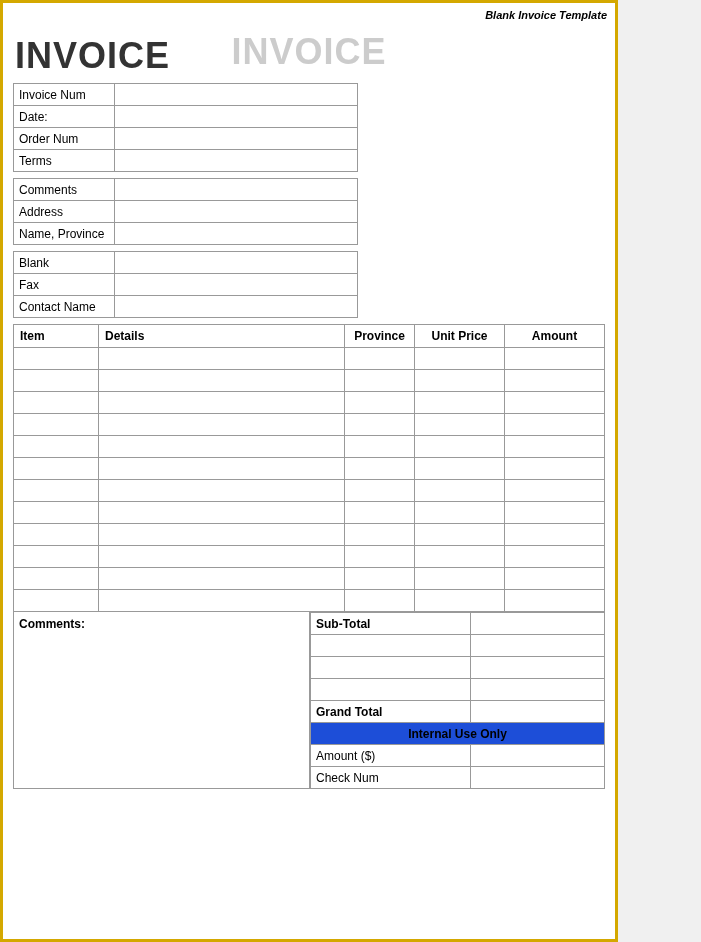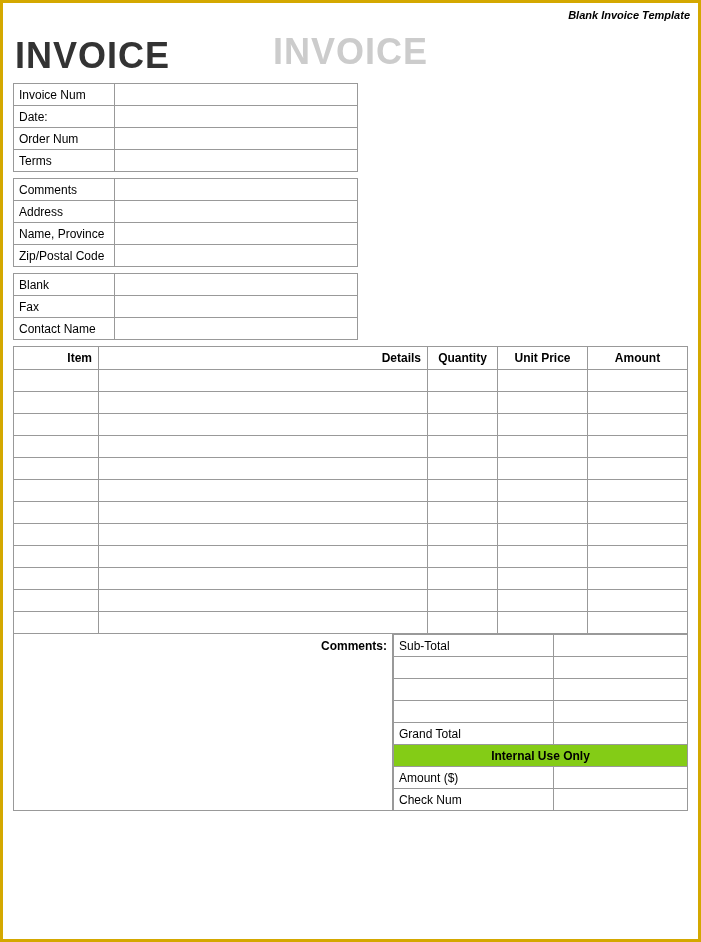--- a/index.html
+++ b/index.html
@@ -8,21 +8,21 @@
       box-sizing: border-box;
     }
     body {
       width: 701px;
       min-height: 942px;
       background: #f0f0f0;
       font-family: Arial, sans-serif;
       font-size: 12px;
     }
     .page {
-      width: 701px;
+      width: 618px;
       min-height: 942px;
       background: white;
       border: 3px solid #d4a800;
       position: relative;
       padding: 10px 10px 10px 10px;
     }
     .template-label {
       position: absolute;
       top: 6px;
       right: 8px;
@@ -80,21 +80,21 @@
       width: 100%;
       border-collapse: collapse;
       margin-top: 6px;
     }
     .main-table th {
       border: 1px solid #999;
       padding: 4px 6px;
       background: white;
       font-weight: bold;
       font-size: 12px;
-      text-align: right;
+      text-align: left;
     }
     .main-table td {
       border: 1px solid #999;
       padding: 2px 4px;
       height: 22px;
       background: white;
     }
     .main-table .col-item {
       width: 85px;
     }
@@ -120,21 +120,20 @@
       width: 100%;
       margin-top: 0;
     }
     .comments-area {
       flex: 1;
       border: 1px solid #999;
       border-top: none;
       padding: 5px;
       min-height: 160px;
       vertical-align: top;
-      text-align: right;
     }
     .comments-label {
       font-weight: bold;
       font-size: 12px;
     }
     .totals-table {
       width: 295px;
       border-collapse: collapse;
     }
     .totals-table td {
@@ -144,28 +143,28 @@
       height: 22px;
       font-size: 12px;
     }
     .totals-table td.label {
       background: white;
       text-align: left;
       font-weight: normal;
       width: 160px;
     }
     .totals-table td.label.bold {
-      font-weight: normal;
+      font-weight: bold;
     }
     .totals-table td.value {
       background: white;
       width: 135px;
     }
     .totals-table td.header-cell {
-      background: #84cc16;
+      background: #1d4ed8;
       text-align: center;
       font-weight: bold;
       border-left: 1px solid #999;
     }
     .subtotal-row td {
       border-top: 1px solid #999 !important;
     }
   </style>
 </head>
 <body>
@@ -206,24 +205,20 @@
         <tr>
           <td class="label">Comments</td>
           <td class="value"></td>
         </tr>
         <tr>
           <td class="label">Address</td>
           <td class="value"></td>
         </tr>
         <tr>
           <td class="label">Name, Province</td>
-          <td class="value"></td>
-        </tr>
-        <tr>
-          <td class="label">Zip/Postal Code</td>
           <td class="value"></td>
         </tr>
       </tbody>
     </table>
   </div>
 
   <div class="info-section">
     <table class="info-table">
       <tbody>
         <tr>
@@ -240,21 +235,21 @@
         </tr>
       </tbody>
     </table>
   </div>
 
   <table class="main-table">
     <thead>
       <tr>
         <th class="col-item">Item</th>
         <th class="col-details">Details</th>
-        <th class="col-qty">Quantity</th>
+        <th class="col-qty">Province</th>
         <th class="col-price">Unit Price</th>
         <th class="col-amount">Amount</th>
       </tr>
     </thead>
     <tbody id="line-items-body">
     <tr>
       <td class="col-item"></td>
       <td class="col-details"></td>
       <td class="col-qty"></td>
       <td class="col-price"></td>

